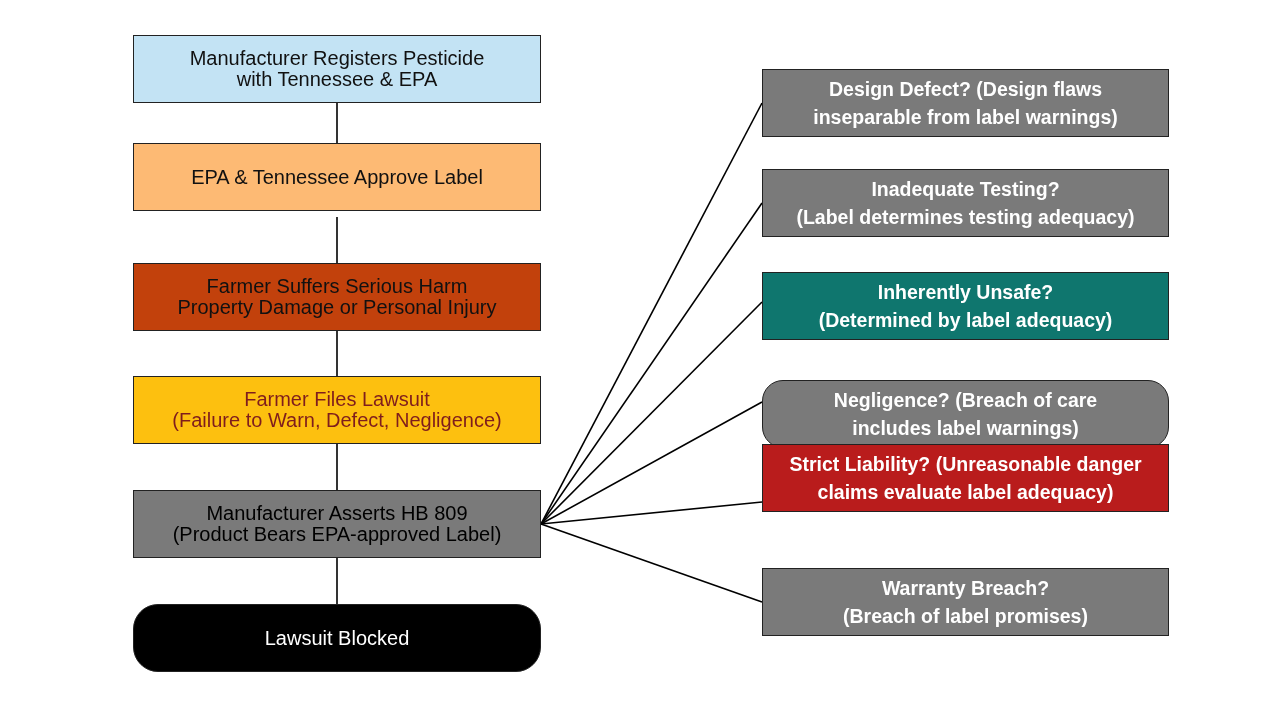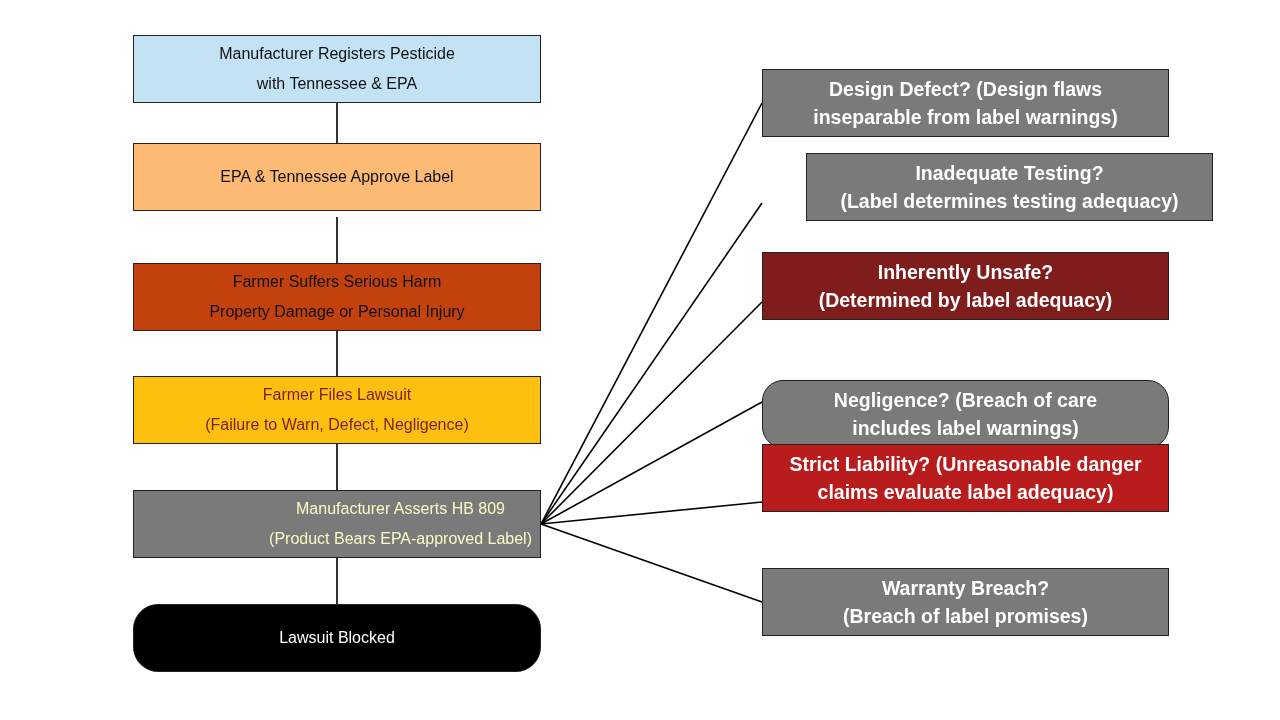--- a/index.html
+++ b/index.html
@@ -1,21 +1,21 @@
 <!DOCTYPE html>
 <html><head>
 <meta charset="utf-8">
 <style>
   html, body { margin: 0; padding: 0; background: #ffffff; }
   body { width: 1280px; height: 720px; position: relative; overflow: hidden;
          font-family: "Liberation Sans", "DejaVu Sans", sans-serif; }
   #connectors { position: absolute; left: 0; top: 0; width: 1280px; height: 720px; }
   .box { position: absolute; box-sizing: border-box; border: 1.5px solid #222;
          display: flex; align-items: center; justify-content: center; text-align: center;
-         font-size: 16px; line-height: 30px; padding: 0 8px; }
+         font-size: 20px; line-height: 21px; padding: 0 8px; }
   .box span { white-space: pre-line; }
   .left { left: 133px; width: 408px; height: 68px; }
   .right { left: 762px; width: 407px; height: 68px; font-size: 19.5px; line-height: 28px;
            color: #ffffff; font-weight: bold; }
 </style>
 </head>
 <body>
 
 <svg id="connectors" xmlns="http://www.w3.org/2000/svg">
     <line x1="337" y1="103" x2="337" y2="149" stroke="#000000" stroke-width="1.6"></line>
@@ -39,37 +39,37 @@
     <span>EPA &amp; Tennessee Approve Label</span>
   </div>
 <div class="box left" style="top: 263px; background: #c2410c; color: rgb(17, 17, 17);">
     <span>Farmer Suffers Serious Harm
 Property Damage or Personal Injury</span>
   </div>
 <div class="box left" style="top: 376px; background: rgb(253, 192, 15); color: #7f1d1d;">
     <span>Farmer Files Lawsuit
 (Failure to Warn, Defect, Negligence)</span>
   </div>
-<div class="box left" style="top: 490px; background: rgb(122, 122, 122); color: #fef9c3; justify-content: flex-end;">
+<div class="box left" style="top: 490px; background: rgb(122, 122, 122); color: #000000;">
     <span>Manufacturer Asserts HB 809
 (Product Bears EPA-approved Label)</span>
   </div>
 <div class="box left" style="top: 604px; background: rgb(0, 0, 0); color: rgb(255, 255, 255); border-radius: 25px;">
     <span>Lawsuit Blocked</span>
   </div>
 
 <div class="box right" style="top: 69px; background: rgb(122, 122, 122);">
     <span>Design Defect? (Design flaws
 inseparable from label warnings)</span>
   </div>
-<div class="box right" style="top: 153px; background: rgb(122, 122, 122); margin-left: 44px;">
+<div class="box right" style="top: 169px; background: rgb(122, 122, 122);">
     <span>Inadequate Testing?
 (Label determines testing adequacy)</span>
   </div>
-<div class="box right" style="top: 252px; background: #7f1d1d;">
+<div class="box right" style="top: 272px; background: #0f766e;">
     <span>Inherently Unsafe?
 (Determined by label adequacy)</span>
   </div>
 <div class="box right" style="top: 380px; background: rgb(122, 122, 122); border-radius: 21px;">
     <span>Negligence? (Breach of care
 includes label warnings)</span>
   </div>
 <div class="box right" style="top: 444px; background: #b91c1c;">
     <span>Strict Liability? (Unreasonable danger
 claims evaluate label adequacy)</span>

